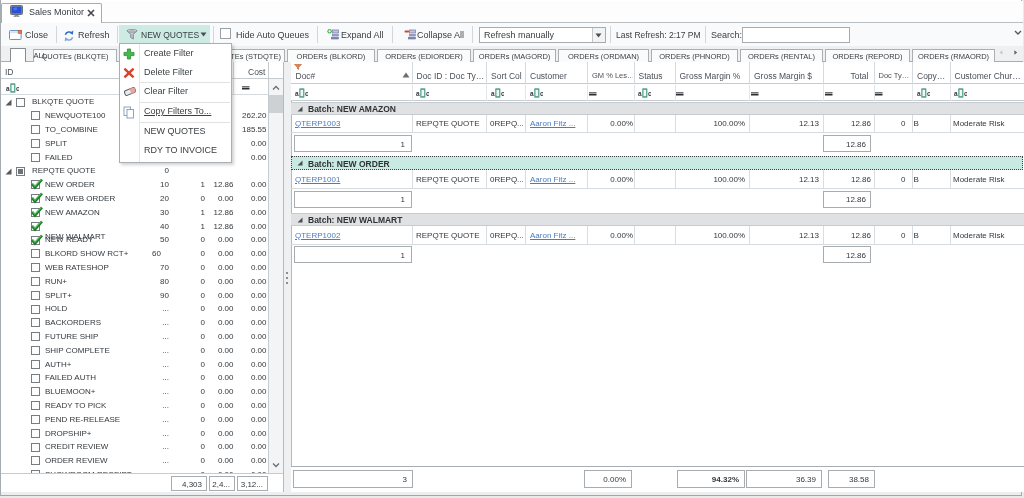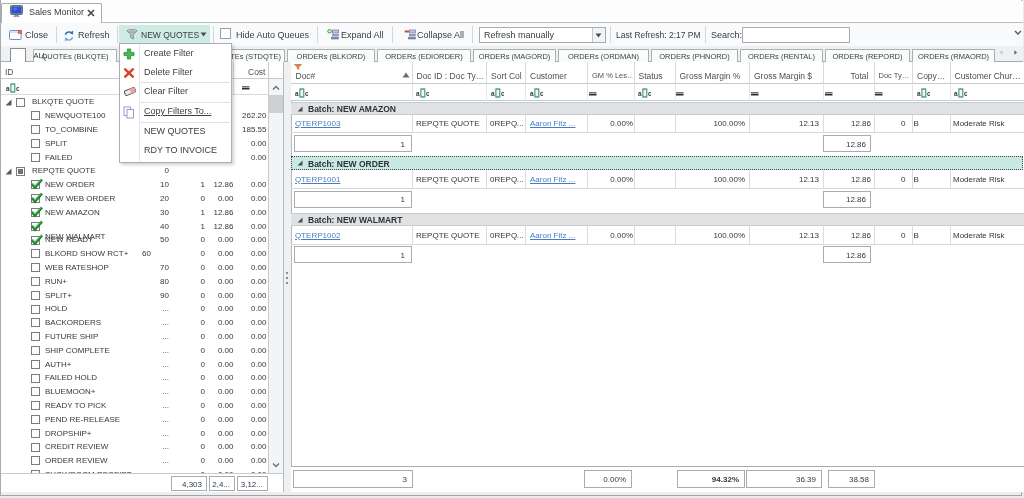--- a/index.html
+++ b/index.html
@@ -224,21 +224,21 @@
       <path d="M2 7 L5 10.5 L12 2.5" stroke="#1d7c28" stroke-width="2.6" fill="none"></path>
       <path d="M2.6 6.6 L5 9.2 L11.4 2.2" stroke="#53b95e" stroke-width="1.2" fill="none"></path>
     </svg>
     <div class="t" style="left:44px;top:140.4px;font-size:8px;color:#33383d;">NEW READY</div>
     <div class="t" style="left:108px;top:140.4px;width:60px;text-align:right;font-size:8px;color:#33383d;">50</div>
     <div class="t" style="left:144px;top:140.4px;width:60px;text-align:right;font-size:8px;color:#33383d;">0</div>
     <div class="t" style="left:172.5px;top:140.4px;width:60px;text-align:right;font-size:8px;color:#33383d;">0.00</div>
     <div class="t" style="left:205.5px;top:140.4px;width:60px;text-align:right;font-size:8px;color:#33383d;">0.00</div>
     <div style="position:absolute;left:30px;top:154.3px;width:9px;height:9px;border:1px solid #777c81;background:#fdfdfd;"></div>
     <div class="t" style="left:44px;top:154.2px;font-size:8px;color:#33383d;">BLKORD SHOW RCT+</div>
-    <div class="t" style="left:90px;top:154.2px;width:60px;text-align:right;font-size:8px;color:#33383d;">60</div>
+    <div class="t" style="left:124px;top:154.2px;width:36px;text-align:right;font-size:8px;color:#33383d;">60</div>
     <div class="t" style="left:144px;top:154.2px;width:60px;text-align:right;font-size:8px;color:#33383d;">0</div>
     <div class="t" style="left:172.5px;top:154.2px;width:60px;text-align:right;font-size:8px;color:#33383d;">0.00</div>
     <div class="t" style="left:205.5px;top:154.2px;width:60px;text-align:right;font-size:8px;color:#33383d;">0.00</div>
     <div style="position:absolute;left:30px;top:168.10000000000002px;width:9px;height:9px;border:1px solid #777c81;background:#fdfdfd;"></div>
     <div class="t" style="left:44px;top:168.0px;font-size:8px;color:#33383d;">WEB RATESHOP</div>
     <div class="t" style="left:108px;top:168.0px;width:60px;text-align:right;font-size:8px;color:#33383d;">70</div>
     <div class="t" style="left:144px;top:168.0px;width:60px;text-align:right;font-size:8px;color:#33383d;">0</div>
     <div class="t" style="left:172.5px;top:168.0px;width:60px;text-align:right;font-size:8px;color:#33383d;">0.00</div>
     <div class="t" style="left:205.5px;top:168.0px;width:60px;text-align:right;font-size:8px;color:#33383d;">0.00</div>
     <div style="position:absolute;left:30px;top:181.90000000000003px;width:9px;height:9px;border:1px solid #777c81;background:#fdfdfd;"></div>
@@ -277,21 +277,21 @@
     <div class="t" style="left:144px;top:250.8px;width:60px;text-align:right;font-size:8px;color:#33383d;">0</div>
     <div class="t" style="left:172.5px;top:250.8px;width:60px;text-align:right;font-size:8px;color:#33383d;">0.00</div>
     <div class="t" style="left:205.5px;top:250.8px;width:60px;text-align:right;font-size:8px;color:#33383d;">0.00</div>
     <div style="position:absolute;left:30px;top:264.7000000000001px;width:9px;height:9px;border:1px solid #777c81;background:#fdfdfd;"></div>
     <div class="t" style="left:44px;top:264.6px;font-size:8px;color:#33383d;">AUTH+</div>
     <div class="t" style="left:108px;top:264.6px;width:60px;text-align:right;font-size:8px;color:#33383d;">...</div>
     <div class="t" style="left:144px;top:264.6px;width:60px;text-align:right;font-size:8px;color:#33383d;">0</div>
     <div class="t" style="left:172.5px;top:264.6px;width:60px;text-align:right;font-size:8px;color:#33383d;">0.00</div>
     <div class="t" style="left:205.5px;top:264.6px;width:60px;text-align:right;font-size:8px;color:#33383d;">0.00</div>
     <div style="position:absolute;left:30px;top:278.5000000000001px;width:9px;height:9px;border:1px solid #777c81;background:#fdfdfd;"></div>
-    <div class="t" style="left:44px;top:278.4px;font-size:8px;color:#33383d;">FAILED HOLD</div>
+    <div class="t" style="left:44px;top:278.4px;font-size:8px;color:#33383d;">FAILED AUTH</div>
     <div class="t" style="left:108px;top:278.4px;width:60px;text-align:right;font-size:8px;color:#33383d;">...</div>
     <div class="t" style="left:144px;top:278.4px;width:60px;text-align:right;font-size:8px;color:#33383d;">0</div>
     <div class="t" style="left:172.5px;top:278.4px;width:60px;text-align:right;font-size:8px;color:#33383d;">0.00</div>
     <div class="t" style="left:205.5px;top:278.4px;width:60px;text-align:right;font-size:8px;color:#33383d;">0.00</div>
     <div style="position:absolute;left:30px;top:292.3000000000001px;width:9px;height:9px;border:1px solid #777c81;background:#fdfdfd;"></div>
     <div class="t" style="left:44px;top:292.2px;font-size:8px;color:#33383d;">BLUEMOON+</div>
     <div class="t" style="left:108px;top:292.2px;width:60px;text-align:right;font-size:8px;color:#33383d;">...</div>
     <div class="t" style="left:144px;top:292.2px;width:60px;text-align:right;font-size:8px;color:#33383d;">0</div>
     <div class="t" style="left:172.5px;top:292.2px;width:60px;text-align:right;font-size:8px;color:#33383d;">0.00</div>
     <div class="t" style="left:205.5px;top:292.2px;width:60px;text-align:right;font-size:8px;color:#33383d;">0.00</div>

